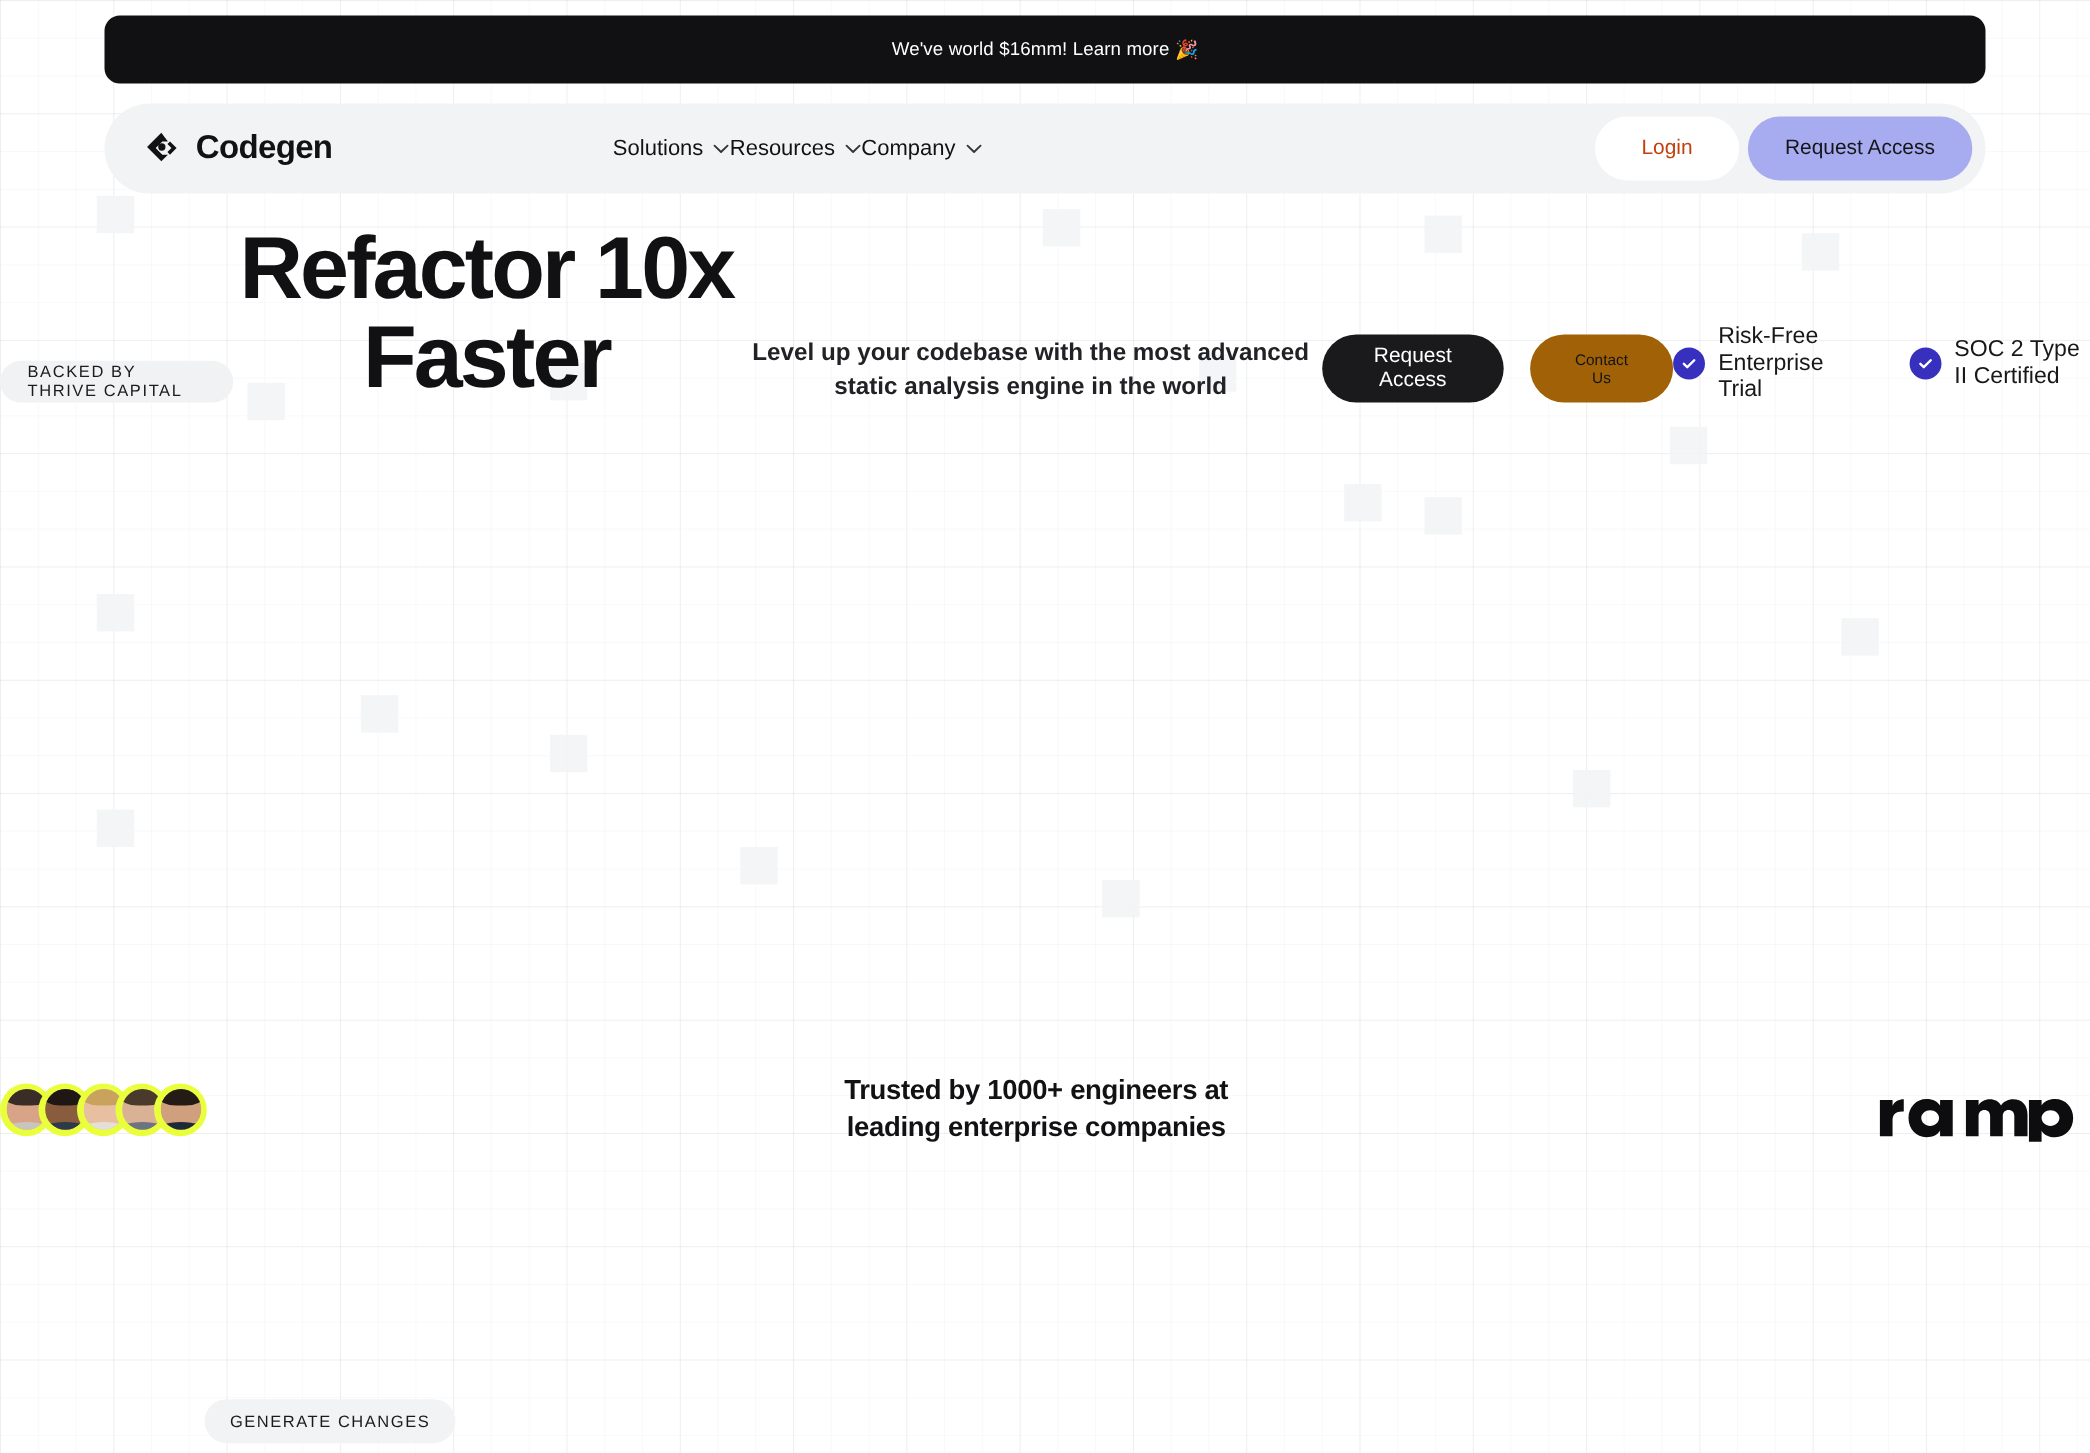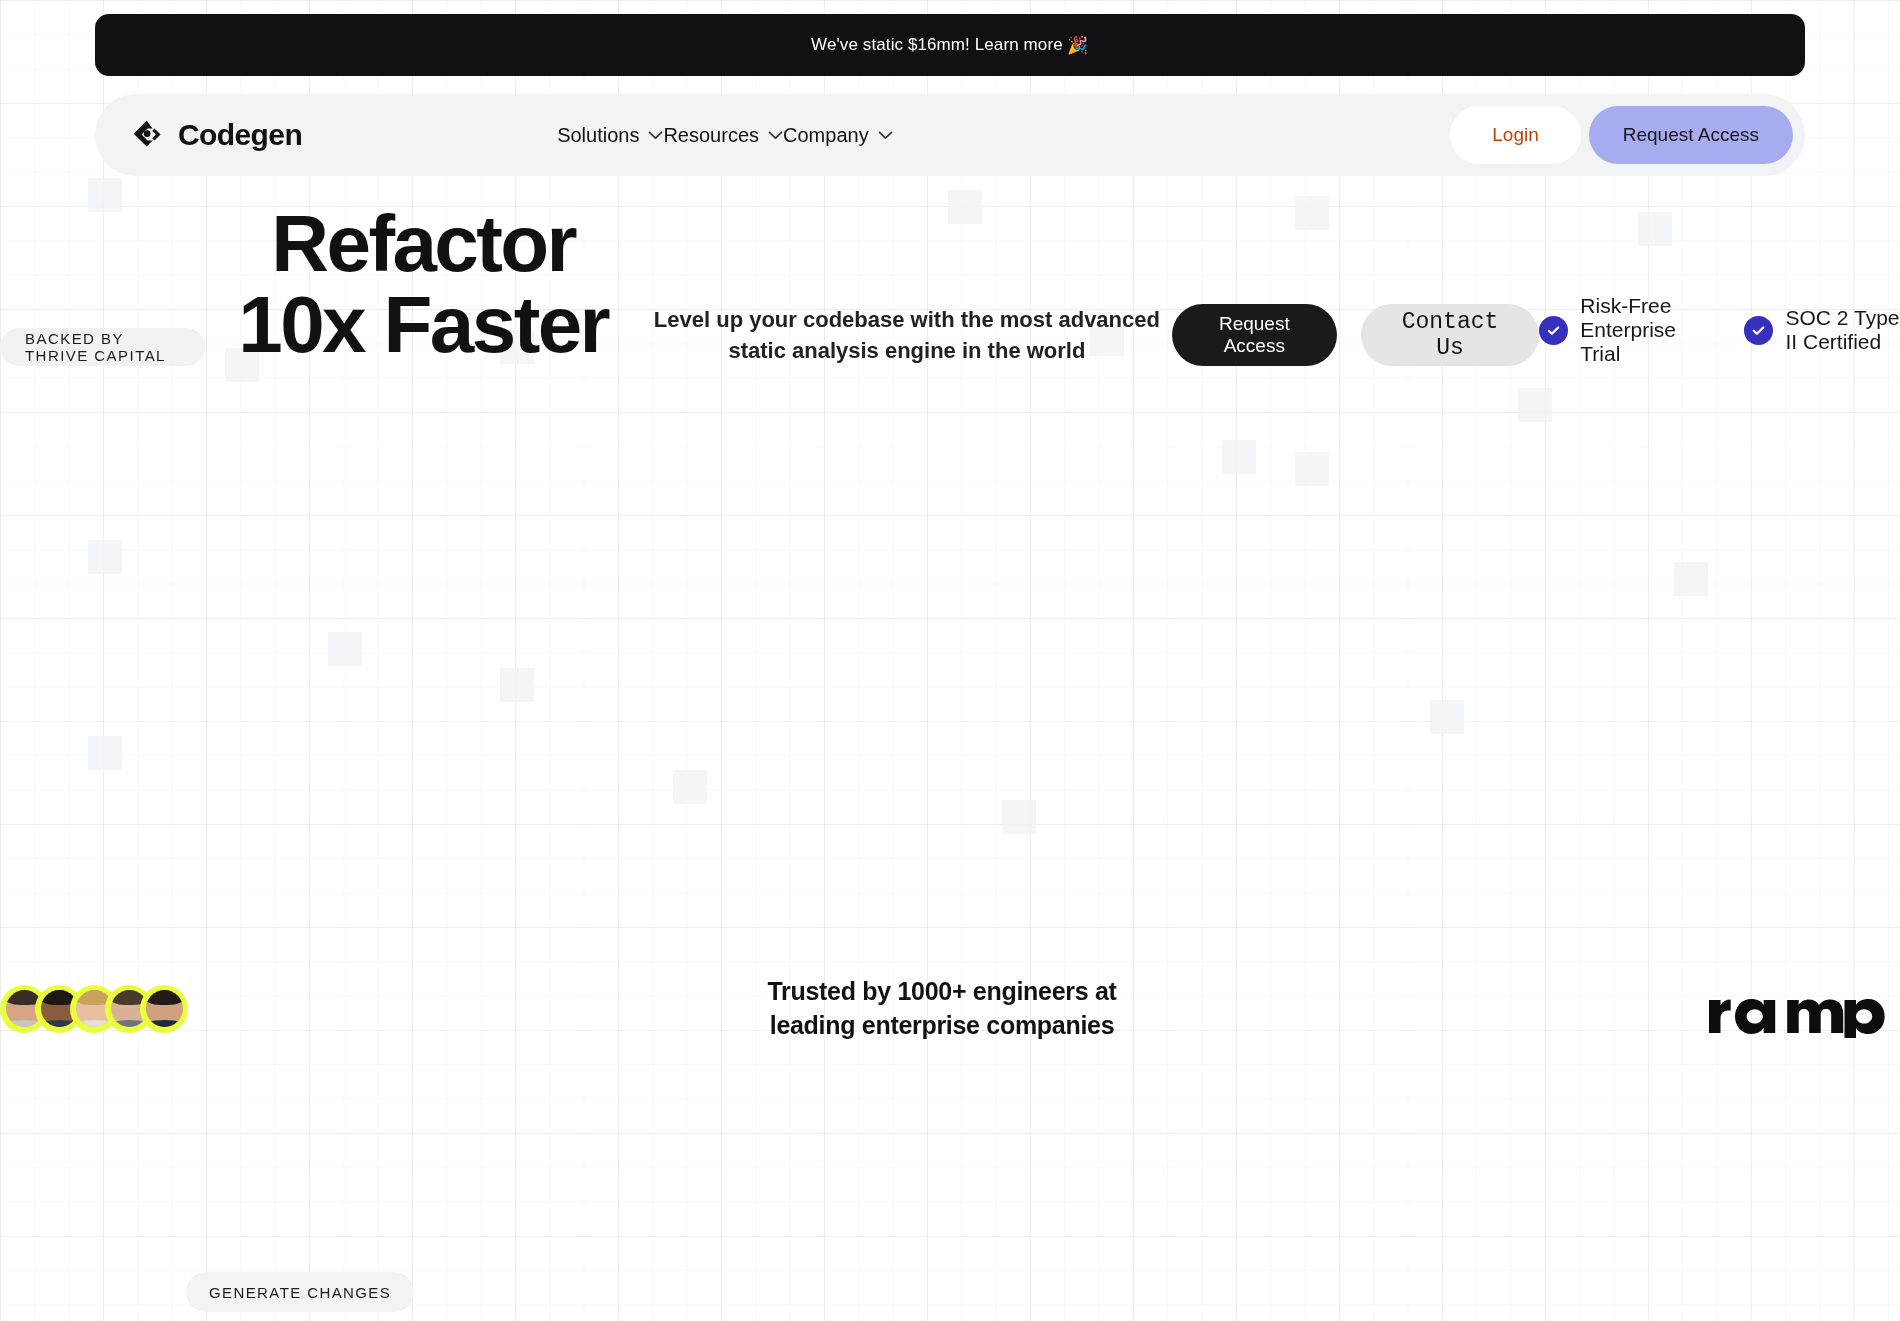--- a/index.html
+++ b/index.html
@@ -173,28 +173,28 @@
     color: #ffffff;
     border: none;
     border-radius: 34px;
     height: 62px;
     padding: 0 47px;
     font-size: 19px;
     font-family: inherit;
     cursor: pointer;
   }
   .btn-secondary {
-    background: #e5e5e5;
+    background: #a16207;
     color: #131315;
     border: none;
     border-radius: 34px;
     height: 62px;
     padding: 0 41px;
-    font-size: 23px;
-    font-family: Liberation Mono, monospace;
+    font-size: 14px;
+    font-family: Liberation Sans, sans-serif;
     cursor: pointer;
   }
   .trust-row {
     margin-top: 28px;
     display: flex; align-items: center; gap: 36px;
   }
   .trust-item { display: flex; align-items: center; gap: 12px; }
   .check-badge {
     width: 29px; height: 29px; border-radius: 50%;
     background: #3730be;
@@ -291,21 +291,21 @@
       <div class="gcell" style="left: 328px; top: 632px;"></div>
       <div class="gcell" style="left: 500px; top: 668px;"></div>
       <div class="gcell" style="left: 1674px; top: 562px;"></div>
       <div class="gcell" style="left: 1430px; top: 700px;"></div>
       <div class="gcell" style="left: 88px; top: 736px;"></div>
       <div class="gcell" style="left: 1002px; top: 800px;"></div>
       <div class="gcell" style="left: 673px; top: 770px;"></div>
     </div>
 
   <div class="banner">
-    <span class="banner-text">We've static $16mm! Learn more</span>
+    <span class="banner-text">We've world $16mm! Learn more</span>
       <span class="banner-emoji">🎉</span>
   </div>
 
   <div class="header">
 
     <div class="brand">
       <svg class="brand-mark" viewBox="0 0 40 40">
         <path d="M18 4 L4 18 L18 32 L24.5 25.5 L19 25.5 L12.5 19 L19 12.5 L24.5 12.5 Z" fill="#121214"></path>
         <circle cx="18.5" cy="18" r="3.6" fill="#121214"></circle>
         <path d="M26.5 12.5 L33 19 L26.5 25.5 L24 23 L28 19 L24 15 Z" fill="#121214"></path>

